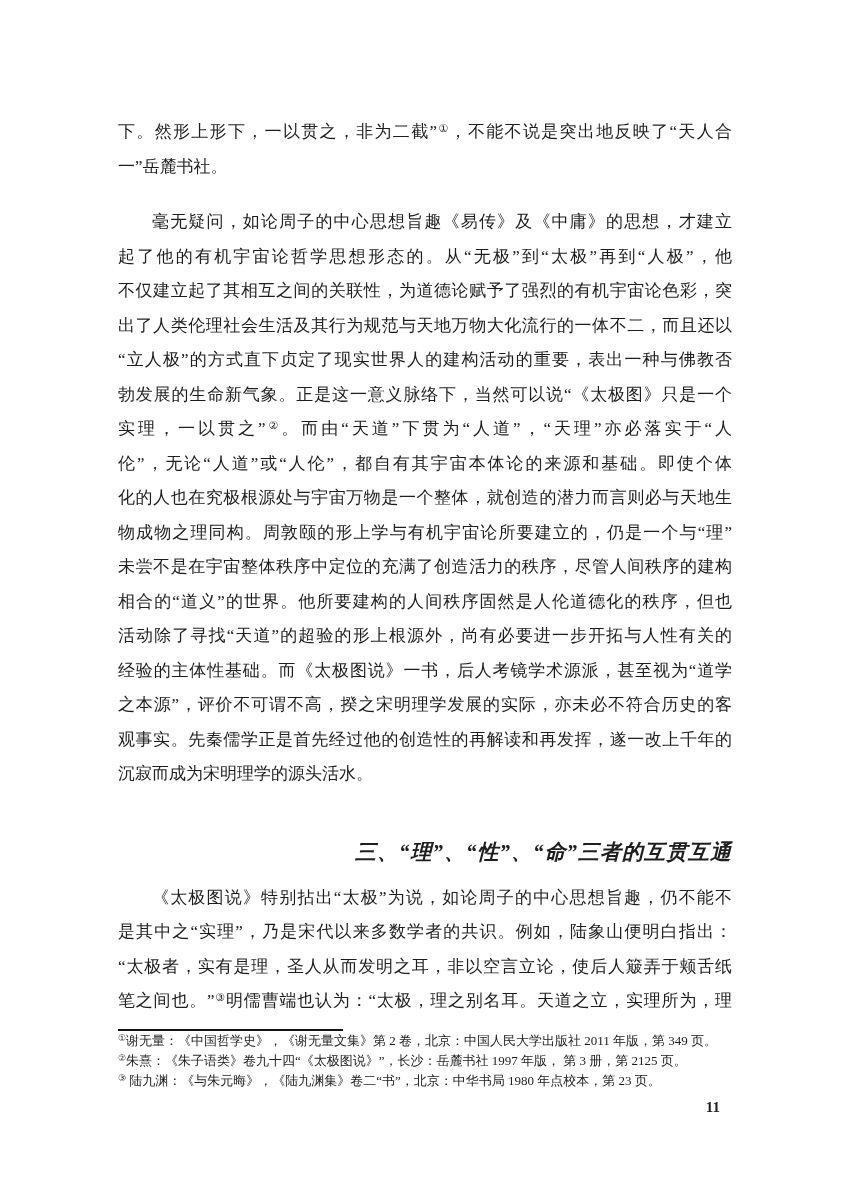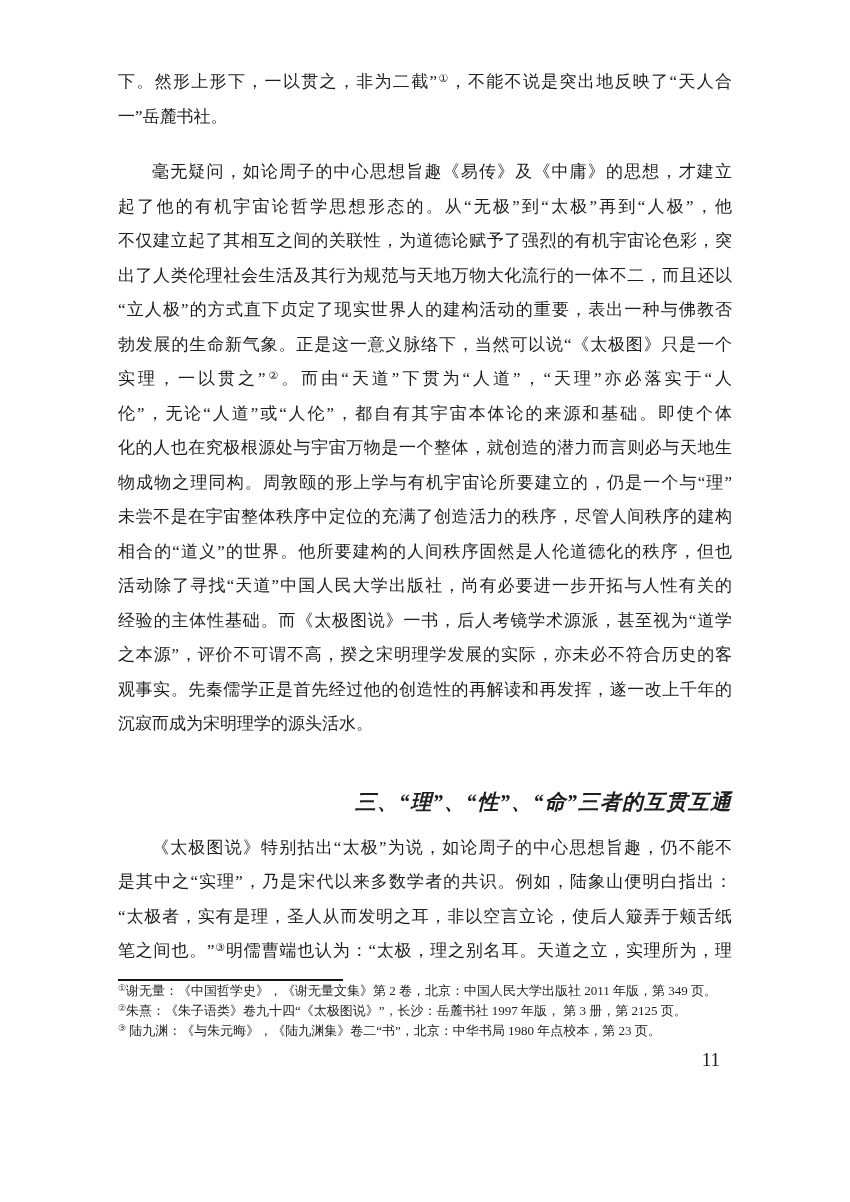--- a/index.html
+++ b/index.html
@@ -14,21 +14,21 @@
     background: #ffffff;
     color: #1e1e1e;
     font-family: "Liberation Serif", "DejaVu Serif", serif;
     overflow: hidden;
   }
   .content {
     position: absolute;
     left: 118px;
     top: 0;
     width: 614px;
-    padding-top: 65px;
+    padding-top: 115px;
     box-sizing: content-box;
   }
   .para .tline {
     font-size: 17px;
     line-height: 34.5px;
     text-align: justify;
     text-align-last: justify;
     text-justify: inter-character;
   }
   .para.indent .tline:first-child {
@@ -65,23 +65,24 @@
     line-height: 20px;
     text-align: left;
     text-align-last: left;
   }
   .footnote-list sup.fnref {
     font-size: 9px;
     vertical-align: 4px;
   }
   .pagenum {
     margin-top: 8px;
-    font-size: 19px;
+    font-size: 15px;
     text-align: right;
     padding-right: 12px;
+    font-weight: bold;
   }
 </style>
 </head>
 <body>
 
 <div class="page">
   <div class="content">
 
     <div class="para p1">
         <div class="tline">下。然形上形下，一以贯之，非为二截”<sup class="fnref">①</sup>，不能不说是突出地反映了“天人合</div>
@@ -94,21 +95,21 @@
         <div class="tline">不仅建立起了其相互之间的关联性，为道德论赋予了强烈的有机宇宙论色彩，突</div>
         <div class="tline">出了人类伦理社会生活及其行为规范与天地万物大化流行的一体不二，而且还以</div>
         <div class="tline">“立人极”的方式直下贞定了现实世界人的建构活动的重要，表出一种与佛教否</div>
         <div class="tline">勃发展的生命新气象。正是这一意义脉络下，当然可以说“《太极图》只是一个</div>
         <div class="tline">实理，一以贯之”<sup class="fnref">②</sup>。而由“天道”下贯为“人道”，“天理”亦必落实于“人</div>
         <div class="tline">伦”，无论“人道”或“人伦”，都自有其宇宙本体论的来源和基础。即使个体</div>
         <div class="tline">化的人也在究极根源处与宇宙万物是一个整体，就创造的潜力而言则必与天地生</div>
         <div class="tline">物成物之理同构。周敦颐的形上学与有机宇宙论所要建立的，仍是一个与“理”</div>
         <div class="tline">未尝不是在宇宙整体秩序中定位的充满了创造活力的秩序，尽管人间秩序的建构</div>
         <div class="tline">相合的“道义”的世界。他所要建构的人间秩序固然是人伦道德化的秩序，但也</div>
-        <div class="tline">活动除了寻找“天道”中国人民大学出版社，尚有必要进一步开拓与人性有关的</div>
+        <div class="tline">活动除了寻找“天道”的超验的形上根源外，尚有必要进一步开拓与人性有关的</div>
         <div class="tline">经验的主体性基础。而《太极图说》一书，后人考镜学术源派，甚至视为“道学</div>
         <div class="tline">之本源”，评价不可谓不高，揆之宋明理学发展的实际，亦未必不符合历史的客</div>
         <div class="tline">观事实。先秦儒学正是首先经过他的创造性的再解读和再发挥，遂一改上千年的</div>
         <div class="tline">沉寂而成为宋明理学的源头活水。</div>
       </div>
 
     <h2 class="heading">三、“理”、“性”、“命”三者的互贯互通</h2>
 
     <div class="para p3 indent continues">
         <div class="tline">《太极图说》特别拈出“太极”为说，如论周子的中心思想旨趣，仍不能不</div>

